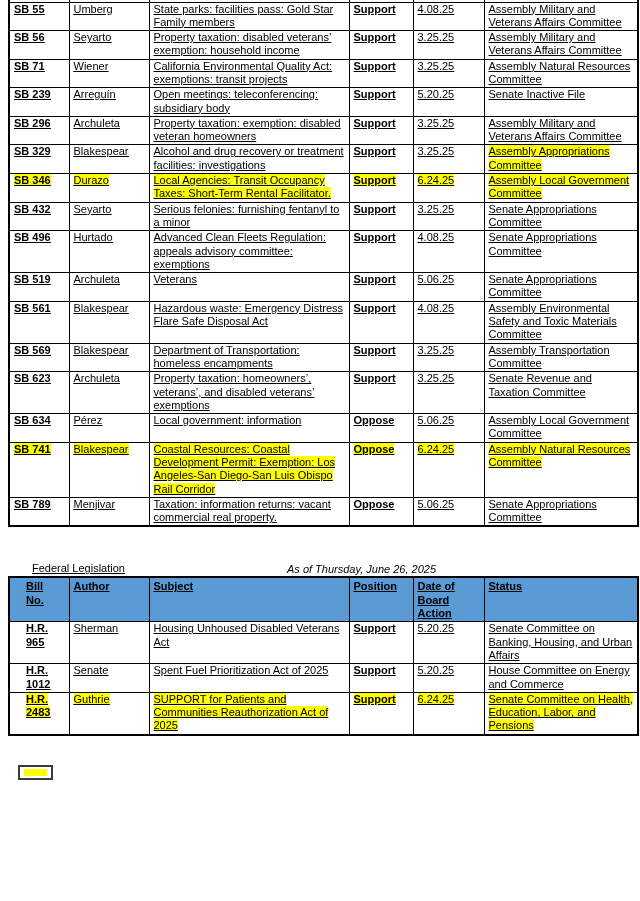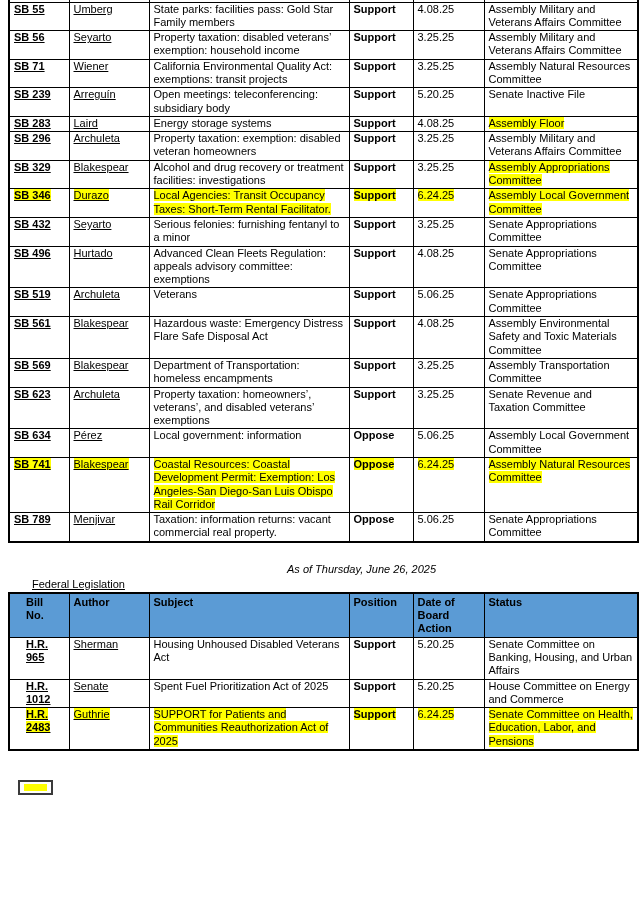--- a/index.html
+++ b/index.html
@@ -2,21 +2,21 @@
 <html><head>
 <meta charset="utf-8">
 <style>
   * { box-sizing: border-box; }
   html,body { margin:0; padding:0; background:#ffffff; }
   body {
     width:640px; height:901px; overflow:hidden; position:relative;
     font-family:"Liberation Sans","DejaVu Sans",sans-serif;
     font-size:11px; color:#000;
   }
-  .doc { position:relative; width:640px; height:901px; overflow:hidden; }
+  .doc { position:relative; width:640px; height:901px; overflow:hidden;text-decoration:underline; }
 
   table.leg {
     border-collapse:collapse; table-layout:fixed;
     margin-left:8px; width:629px;
     border:2px solid #000;
   }
   table.leg.cut-top { border-top:0; }
   table.leg td {
     border:1px solid #000; vertical-align:top;
     padding:0 4px 1px 4px; line-height:13.3px;
@@ -42,21 +42,21 @@
   tr.fed-hdr td {
     background:#5b9bd5; font-weight:bold; height:43px; padding-top:2px;
   }
 
   .section-line { position:relative; height:14px; margin-top:20px; }
   .fed-heading {
     position:absolute; left:32px; top:15px;
     text-decoration:underline; white-space:nowrap;
   }
   .as-of {
-    position:absolute; left:287px; top:0;
+    position:absolute; left:287px; top:16px;
     font-style:italic; white-space:nowrap;
   }
   table.fed { margin-top:15px; }
 
   .legend { margin:29px 0 0 18px; display:flex; align-items:center; height:15px; }
   .swatch {
     width:35px; height:15px; border:2px solid #3a3a3a; background:#fff;
     display:flex; align-items:center; justify-content:center; flex:0 0 auto;
   }
   .swatch-fill { width:23px; height:7px; background:#ffff00; }
@@ -163,40 +163,20 @@
             <span class="pos-text">Support</span>
           </td>
           <td class="c-date">
             <span>5.20.25</span>
           </td>
           <td class="c-status">
             <span>Senate Inactive File</span>
           </td>
         </tr>
 
-        <tr>
-          <td class="c-bill">
-            <span class="bill-link">SB 283</span>
-          </td>
-          <td class="c-author">
-            <span class="author-link">Laird</span>
-          </td>
-          <td class="c-subject">
-            <span>Energy storage systems</span>
-          </td>
-          <td class="c-pos">
-            <span class="pos-text">Support</span>
-          </td>
-          <td class="c-date">
-            <span>4.08.25</span>
-          </td>
-          <td class="c-status">
-            <span class="hl">Assembly Floor</span>
-          </td>
-        </tr>
 
         <tr>
           <td class="c-bill">
             <span class="bill-link">SB 296</span>
           </td>
           <td class="c-author">
             <span class="author-link">Archuleta</span>
           </td>
           <td class="c-subject">
             <span>Property taxation: exemption: disabled veteran homeowners</span>

